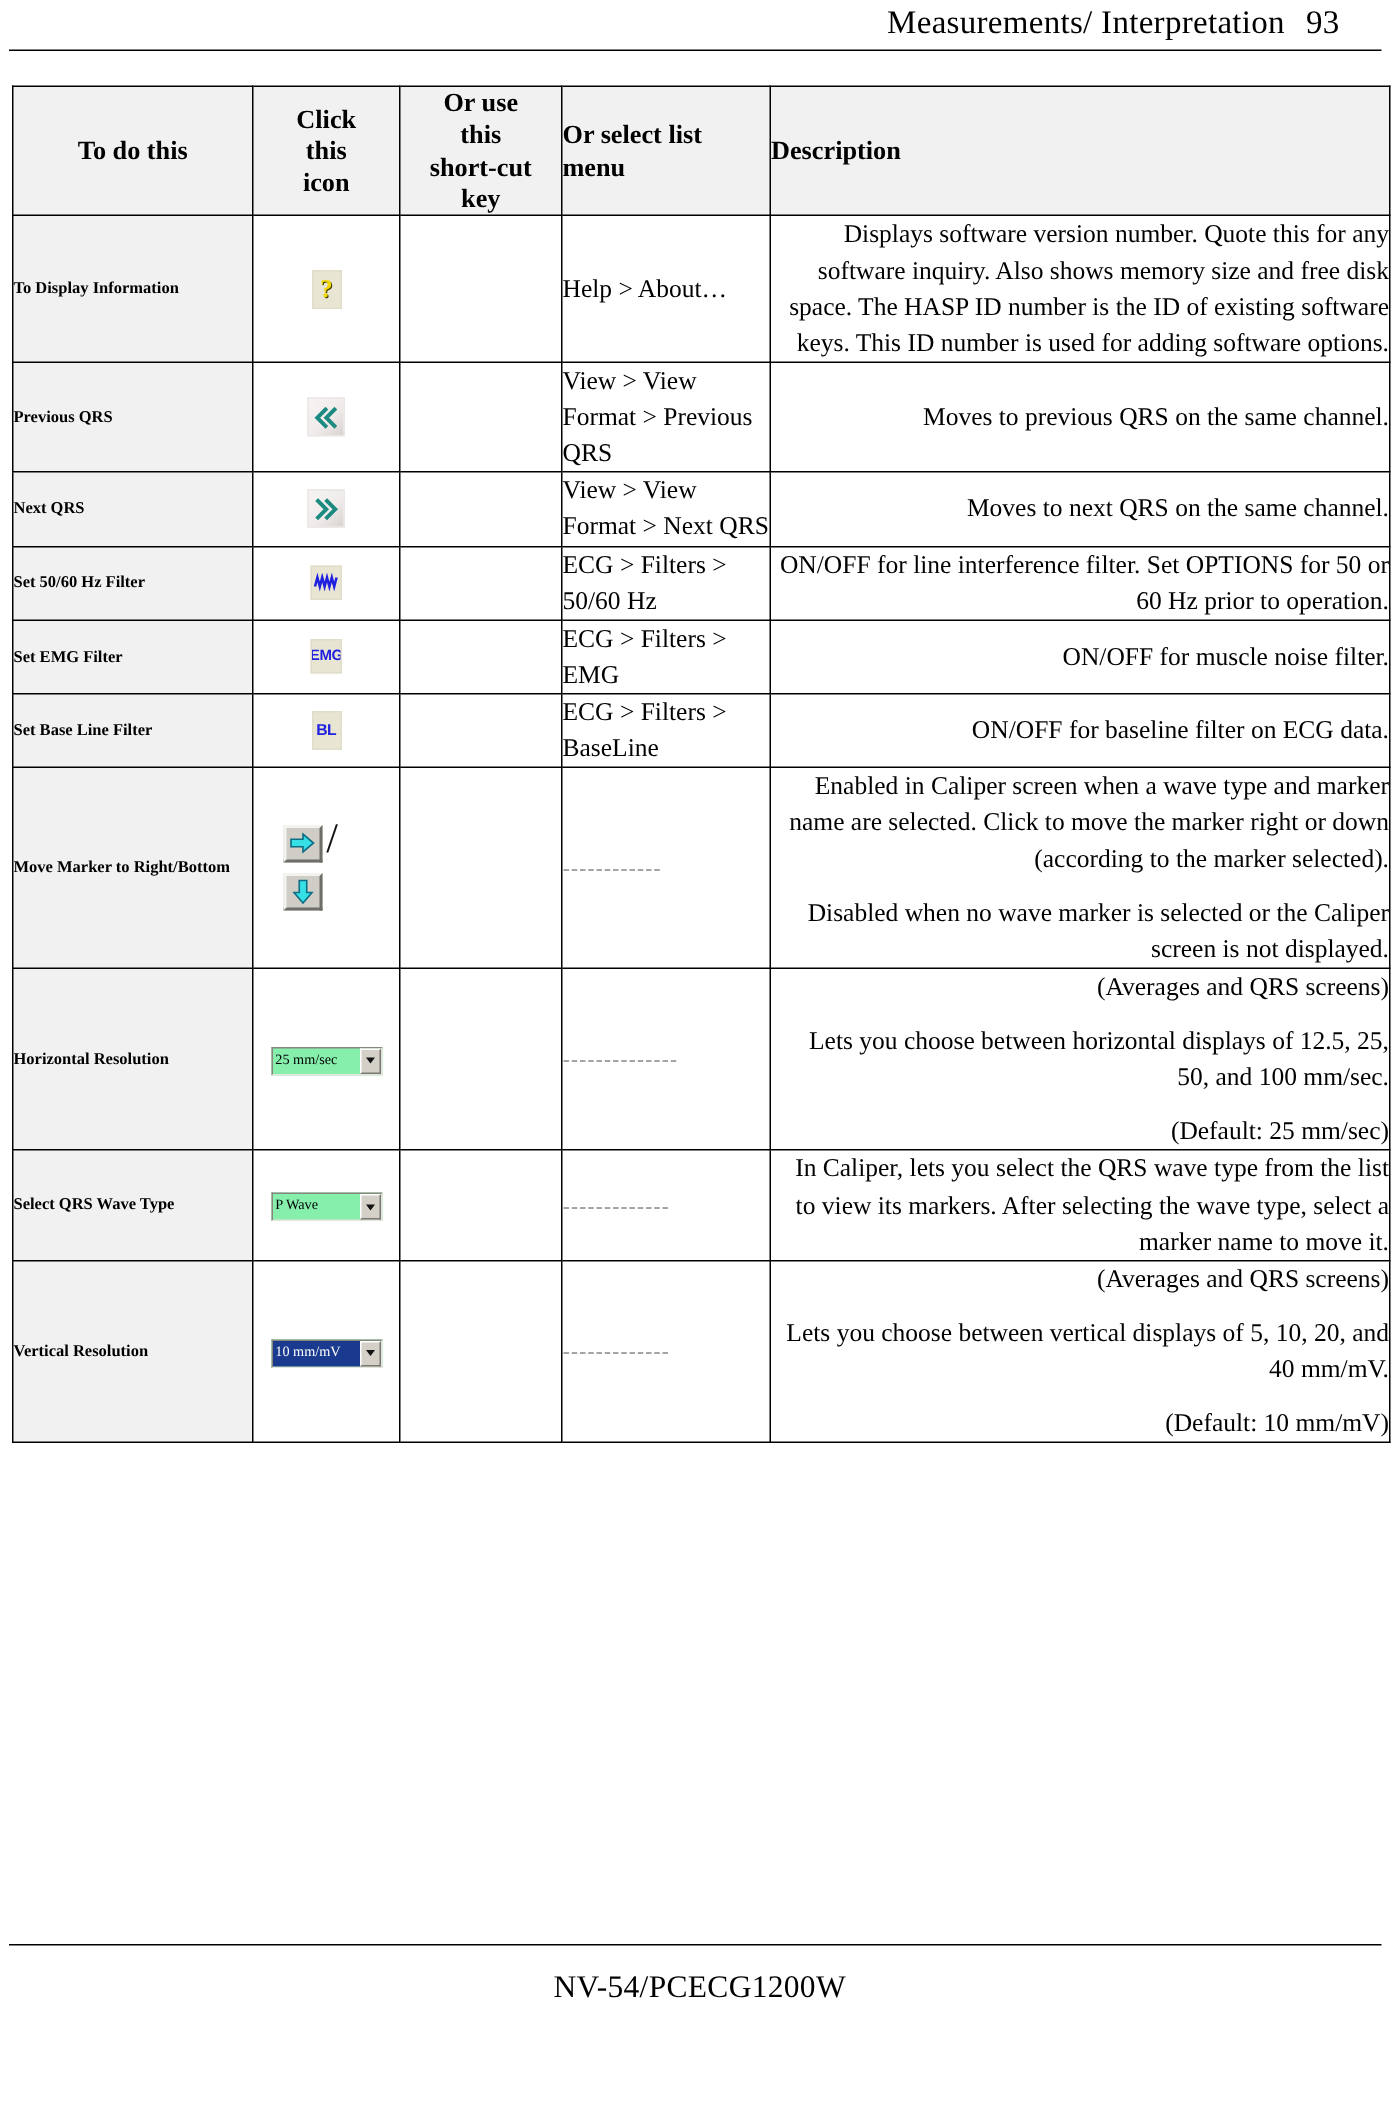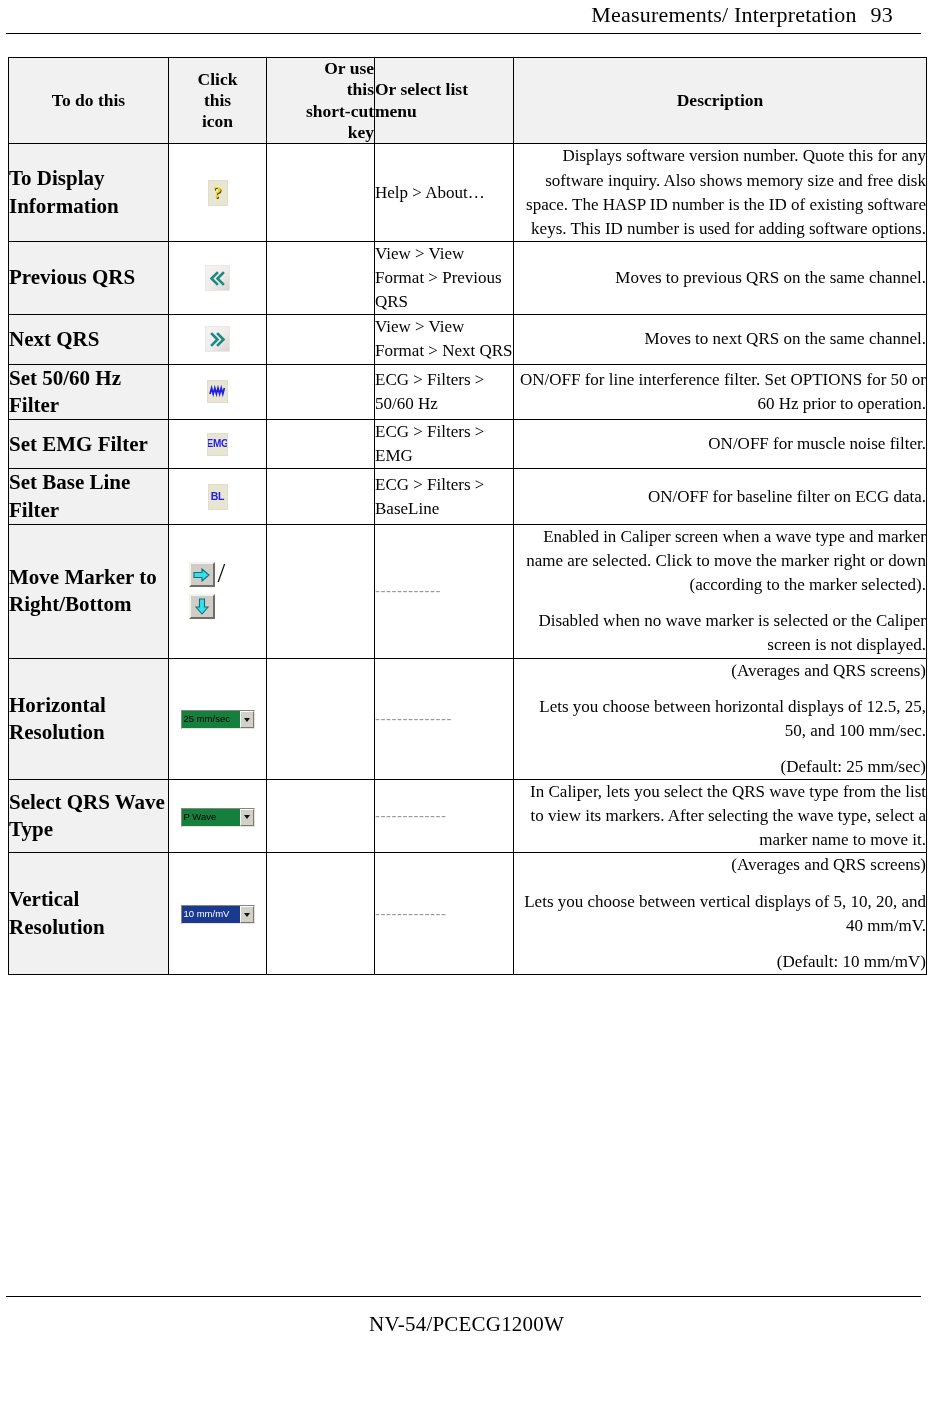--- a/index.html
+++ b/index.html
@@ -77,29 +77,29 @@
   
   thead td {
     background: #f1f1f1;
     font-weight: bold;
     font-size: 17.5px;
     line-height: 1.22;
     padding: 10px 9px;
   }
   td.th-todo   { text-align: center;   }
   td.th-icon   { text-align: center; }
-  td.th-key    { text-align: right; margin-left: 44px; }
+  td.th-key    { text-align: center; margin-left: 44px; }
   td.th-menu   { text-align: left;   }
-  td.th-desc   { text-align: center;   }
+  td.th-desc   { text-align: left;   }
 
   
   td.cell-todo {
     background: #f1f1f1;
     font-weight: bold;
-    font-size: 21px;
+    font-size: 11px;
     line-height: 1.3;
     padding: 9px 10px;
     text-align: left;
   }
   td.cell-icon {
     background: #ffffff;
     text-align: center;
     padding: 8px 4px;
   }
   td.cell-key {
@@ -226,27 +226,27 @@
     position: relative;
     top: -2px;
   }
 
   
   .ico-combo {
     display: inline-flex;
     align-items: stretch;
     width: 74px;
     height: 19px;
-    background: #15803d;
+    background: #86efac;
     border-top: 1.5px solid #87857e;
     border-left: 1.5px solid #87857e;
     border-right: 1.5px solid #e6e4dd;
     border-bottom: 1.5px solid #e6e4dd;
     box-sizing: border-box;
-    font-family: Liberation Sans, sans-serif;
+    font-family: Liberation Serif, serif;
   }
   .combo-text {
     flex: 1 1 auto;
     font-size: 9.5px;
     line-height: 16px;
     padding-left: 2px;
     color: #000;
     white-space: nowrap;
     overflow: hidden;
     text-align: left;

